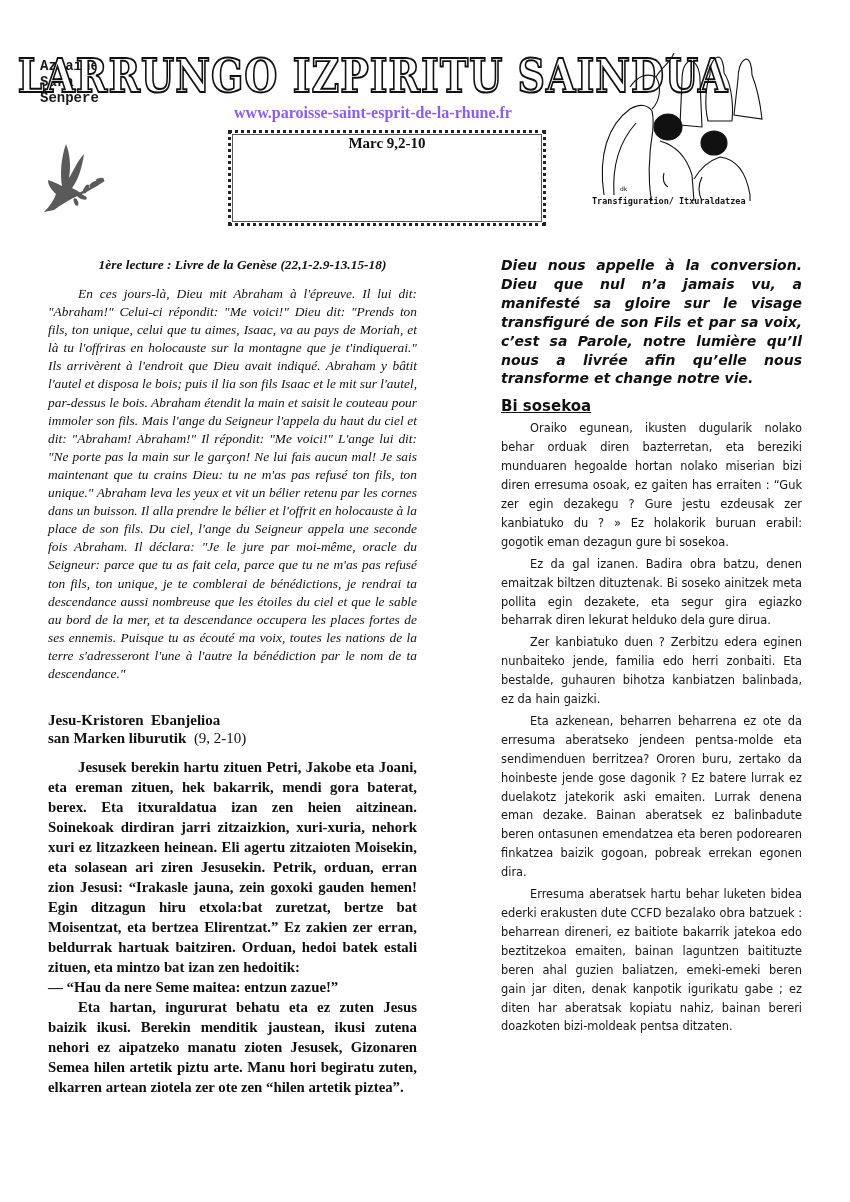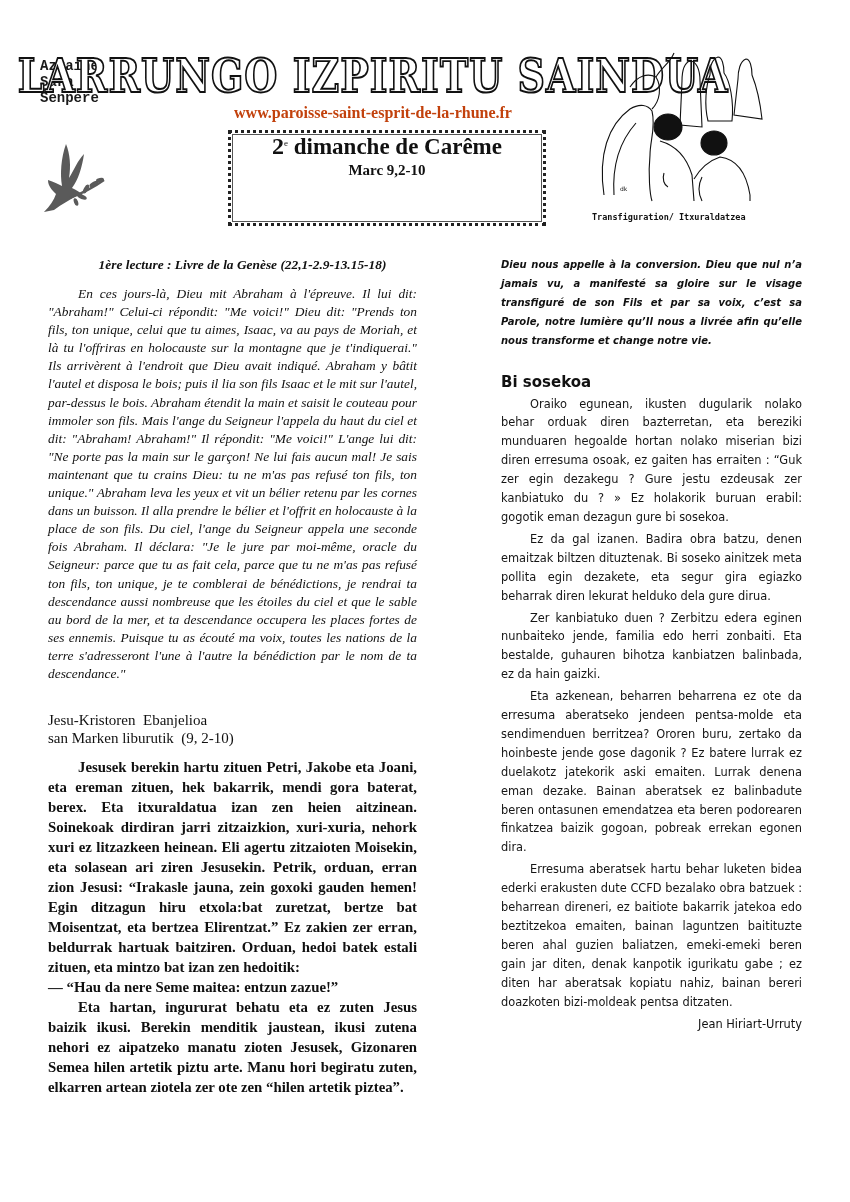--- a/index.html
+++ b/index.html
@@ -22,74 +22,74 @@
       font-family: "DejaVu Serif", serif; font-weight: bold;
       font-size: 38px; letter-spacing: 1px;
       color: #ffffff;
       -webkit-text-stroke: 1.6px #111;
       transform: scaleY(1.25);
       white-space: nowrap;
     }
 
     .website {
       position: absolute; left: 168px; top: 104px; width: 410px; text-align: center;
-      font-family: "Liberation Serif", serif; font-weight: bold; font-size: 16px; color: #c2410c;
+      font-family: "Liberation Serif", serif; font-weight: bold; font-size: 16px; color: #8b5cf6;
     }
 
     .date-frame {
       position: absolute; left: 228px; top: 130px; width: 318px; height: 96px;
       border: 3px dotted #222;
       outline: 1px solid #555; outline-offset: -5px;
       text-align: center;
       font-family: "Liberation Serif", serif; color: #111;
     }
     .date-line { margin-top: 12px; font-size: 17px; font-weight: bold; }
     .date-line sup, .title-line sup { font-size: 9px; vertical-align: 8px; font-weight: normal; }
     .date-line .num { font-size: 20px; }
     .title-line { margin-top: 0px; font-size: 23px; font-weight: bold; }
     .title-line .num { font-size: 24px; }
     .ref-line { margin-top: 2px; font-size: 15px; font-weight: bold; }
 
     .illustration { position: absolute; left: 590px; top: 45px; width: 185px; height: 160px; }
     .illus-caption {
-      position: absolute; left: 592px; top: 212px;
+      position: absolute; left: 592px; top: 196px;
       font-family: "DejaVu Sans Mono", monospace; font-weight: bold; font-size: 8.5px; color: #111;
     }
 
     
     .col-left { position: absolute; left: 48px; top: 256px; width: 369px; }
     .reading-title {
       font-family: "Liberation Serif", serif; font-weight: bold; font-style: italic;
       font-size: 13.4px; text-align: center; padding-left: 20px; line-height: 17px;
     }
     .reading-body {
       font-family: "Liberation Serif", serif; font-style: italic; font-size: 13.4px;
       line-height: 18.1px; text-align: justify; text-indent: 30px; margin-top: 12px;
     }
 
     .gospel-head { margin-top: 28px; font-family: "Liberation Serif", serif; font-size: 15px; line-height: 18px; }
-    .gospel-head .bold { font-weight: normal; }
+    .gospel-head .bold { font-weight: bold; }
     .gospel-head .ref { font-weight: normal; margin-top: 40px; }
 
     .gospel-body {
       margin-top: 10px;
       font-family: "Liberation Serif", serif; font-weight: bold; font-size: 14.8px;
       line-height: 20px; text-align: justify;
     }
     .gospel-body p.indent { text-indent: 30px; }
 
     
     .col-right { position: absolute; left: 501px; top: 256px; width: 301px; }
     .intro {
       font-family: "DejaVu Sans", sans-serif; font-weight: bold; font-style: italic;
-      font-size: 10px; line-height: 18.9px; text-align: justify; color: #111;
+      font-size: 14px; line-height: 18.9px; text-align: justify; color: #111;
     }
     .section-title {
-      margin-top: 21px;
-      font-family: "DejaVu Sans", sans-serif; font-weight: bold; font-size: 15px; line-height: 20px;
+      margin-top: 8px;
+      font-family: "DejaVu Sans", sans-serif; font-weight: bold; font-size: 15px; line-height: 20px; text-decoration: underline;
     }
     .article {
       margin-top: 3px;
       font-family: "DejaVu Sans", sans-serif; font-size: 11.4px; line-height: 18.9px;
       text-align: justify; color: #151515;
     }
     .article p { text-indent: 29px; margin-bottom: 3px; }
     .signature {
       text-align: right; font-family: "DejaVu Sans", sans-serif; font-size: 11.4px; line-height: 18px;
     }
@@ -111,23 +111,20 @@
   <ellipse cx="46" cy="57" rx="5" ry="2" fill="#5a5a5a" transform="rotate(20 46 57)"></ellipse>
   <ellipse cx="64" cy="40" rx="4" ry="2" fill="#5a5a5a" transform="rotate(-10 64 40)"></ellipse>
   <ellipse cx="40" cy="62" rx="4" ry="2" fill="#5a5a5a" transform="rotate(70 40 62)"></ellipse>
 </svg>
 
 <div class="masthead">LARRUNGO IZPIRITU SAINDUA</div>
 
 <div class="website">www.paroisse-saint-esprit-de-la-rhune.fr</div>
 
 <div class="date-frame">
-  <div class="title-line">
-    <span class="num">2</span><sup>e</sup>&nbsp;<span>dimanche de Carême</span>
-  </div>
   <div class="ref-line">Marc 9,2-10</div>
 </div>
 
 <svg class="illustration" viewBox="0 0 185 160" fill="none" stroke="#111" stroke-width="1.1">
 
   <path d="M40 42 C48 30 58 28 66 32 C72 22 80 18 84 8 M66 32 C72 42 70 56 62 64"></path>
 
   <path d="M100 16 C94 18 92 26 92 36 L90 80 L112 82 L110 36 C110 24 106 16 100 16 Z"></path>
   <path d="M128 12 C122 14 120 22 120 30 C116 40 114 60 118 76 L142 76 C144 56 140 36 134 28 C134 20 132 12 128 12 Z"></path>
   <path d="M156 14 C150 16 148 26 148 34 L144 70 L172 74 C170 56 166 40 162 30 C162 22 160 14 156 14 Z"></path>
@@ -169,14 +166,13 @@
 
   <h2 class="section-title">Bi sosekoa</h2>
 
   <div class="article">
     <p>Oraiko egunean, ikusten dugularik nolako behar orduak diren bazterretan, eta bereziki munduaren hegoalde hortan nolako miserian bizi diren erresuma osoak, ez gaiten has erraiten : “Guk zer egin dezakegu ? Gure jestu ezdeusak zer kanbiatuko du ? » Ez holakorik buruan erabil: gogotik eman dezagun gure bi sosekoa.</p>
     <p>Ez da gal izanen. Badira obra batzu, denen emaitzak biltzen dituztenak. Bi soseko ainitzek meta pollita egin dezakete, eta segur gira egiazko beharrak diren lekurat helduko dela gure dirua.</p>
     <p>Zer kanbiatuko duen ? Zerbitzu edera eginen nunbaiteko jende, familia edo herri zonbaiti. Eta bestalde, guhauren bihotza kanbiatzen balinbada, ez da hain gaizki.</p>
     <p>Eta azkenean, beharren beharrena ez ote da erresuma aberatseko jendeen pentsa-molde eta sendimenduen berritzea? Ororen buru, zertako da hoinbeste jende gose dagonik ? Ez batere lurrak ez duelakotz jatekorik aski emaiten. Lurrak denena eman dezake. Bainan aberatsek ez balinbadute beren ontasunen emendatzea eta beren podorearen finkatzea baizik gogoan, pobreak errekan egonen dira.</p>
     <p>Erresuma aberatsek hartu behar luketen bidea ederki erakusten dute CCFD bezalako obra batzuek : beharrean direneri, ez baitiote bakarrik jatekoa edo beztitzekoa emaiten, bainan laguntzen baitituzte beren ahal guzien baliatzen, emeki-emeki beren gain jar diten, denak kanpotik igurikatu gabe ; ez diten har aberatsak kopiatu nahiz, bainan bereri doazkoten bizi-moldeak pentsa ditzaten.</p>
   </div>
-  <div class="signature">Jean Hiriart-Urruty</div>
 </div>
 
 </body></html>

